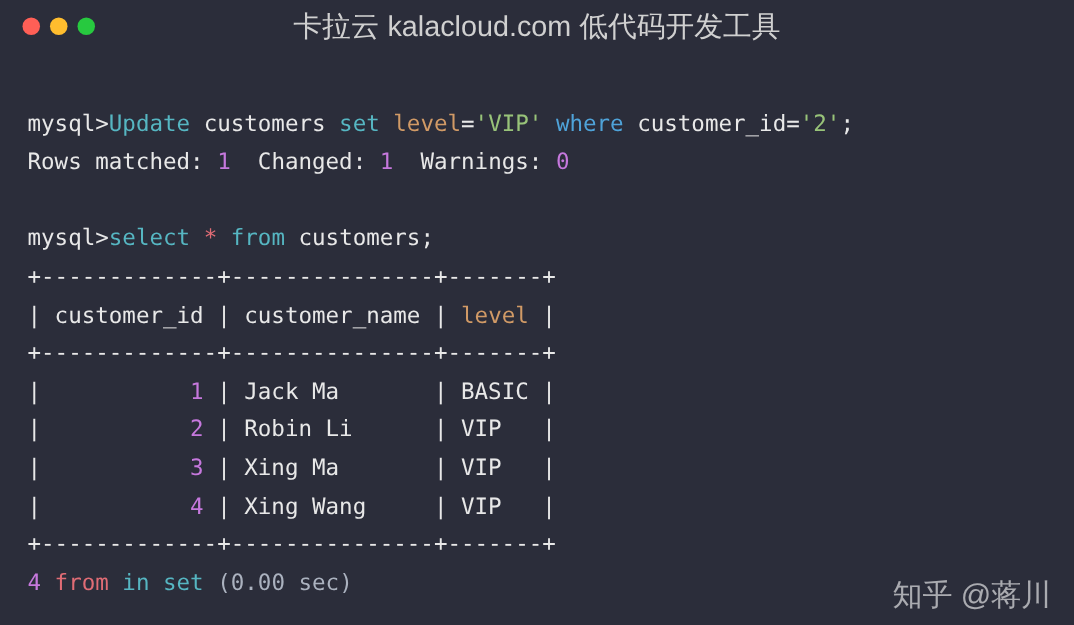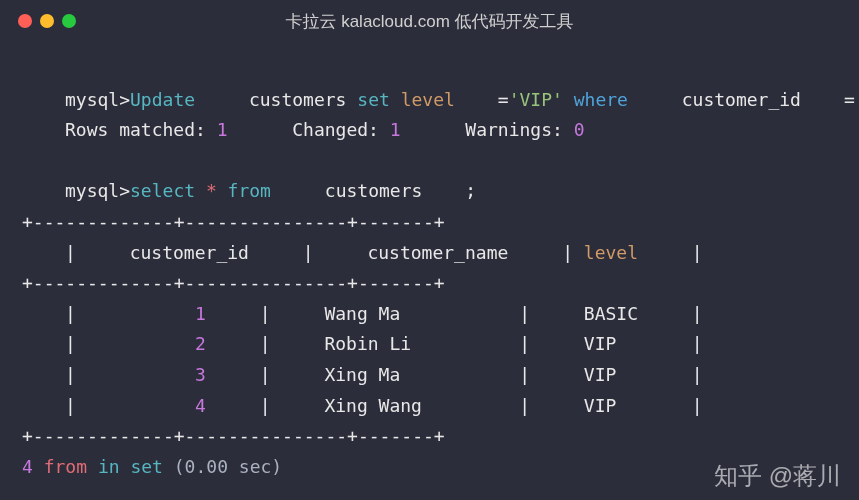--- a/index.html
+++ b/index.html
@@ -33,35 +33,35 @@
       border-radius: 50%;
     }
     .red { background: #ff5f56; }
     .yellow { background: #ffbd2e; }
     .green { background: #27c93f; }
     .title {
       position: absolute;
       left: 50%;
       transform: translateX(-50%);
       color: #d0d0d0;
-      font-size: 17px;
+      font-size: 23px;
       font-family: -apple-system, 'PingFang SC', sans-serif;
     }
     .terminal {
       padding: 18px 22px;
       line-height: 1.7;
       white-space: pre;
     }
     .kw-cyan { color: #56b6c2; }
     .kw-blue { color: #4fa3d9; }
     .kw-orange { color: #d19a66; }
     .kw-green { color: #98c379; text-align: right; }
     .kw-magenta { color: #e06c75; }
     .num { color: #c678dd; }
-    .white { color: #e8e8e8; margin-left: 43px; }
+    .white { color: #e8e8e8; }
     .gray { color: #abb2bf; margin-top: 20px; }
     .row-line { color: #e8e8e8; }
     .watermark {
       position: absolute;
       bottom: 8px;
       right: 18px;
       color: rgba(255,255,255,0.6);
       font-family: -apple-system, 'PingFang SC', sans-serif;
       font-size: 24px;
     }
@@ -79,21 +79,21 @@
 </div>
 
 <div class="terminal">
 <span class="white">mysql&gt;</span><span class="kw-cyan">Update</span> <span class="white">customers</span> <span class="kw-cyan">set</span> <span class="kw-orange">level</span><span class="white">=</span><span class="kw-green">'VIP'</span> <span class="kw-blue">where</span> <span class="white">customer_id</span><span class="white">=</span><span class="kw-green">'2'</span><span class="white">;</span>
 <span class="white">Rows matched:</span> <span class="num">1</span>  <span class="white">Changed:</span> <span class="num">1</span>  <span class="white">Warnings:</span> <span class="num">0</span>
 
 <span class="white">mysql&gt;</span><span class="kw-cyan">select</span> <span class="kw-magenta">*</span> <span class="kw-cyan">from</span> <span class="white">customers</span><span class="white">;</span>
 <span class="row-line">+-------------+---------------+-------+</span>
 <span><span class="white">| </span><span class="white">customer_id</span><span class="white"> | </span><span class="white">customer_name</span><span class="white"> | </span><span class="kw-orange">level</span><span class="white"> |</span></span>
 <span class="row-line">+-------------+---------------+-------+</span>
-<span><span class="white">|           </span><span class="num">1</span><span class="white"> | </span><span class="white">Wang Ma  </span><span class="white">     | </span><span class="white">BASIC</span><span class="white"> |</span></span>
+<span><span class="white">|           </span><span class="num">1</span><span class="white"> | </span><span class="white">Jack Ma  </span><span class="white">     | </span><span class="white">BASIC</span><span class="white"> |</span></span>
 <span><span class="white">|           </span><span class="num">2</span><span class="white"> | </span><span class="white">Robin Li </span><span class="white">     | </span><span class="white">VIP  </span><span class="white"> |</span></span>
 <span><span class="white">|           </span><span class="num">3</span><span class="white"> | </span><span class="white">Xing Ma  </span><span class="white">     | </span><span class="white">VIP  </span><span class="white"> |</span></span>
 <span><span class="white">|           </span><span class="num">4</span><span class="white"> | </span><span class="white">Xing Wang</span><span class="white">     | </span><span class="white">VIP  </span><span class="white"> |</span></span>
 <span class="row-line">+-------------+---------------+-------+</span>
 <span class="num">4</span> <span class="kw-magenta">from</span> <span class="kw-cyan">in</span> <span class="kw-cyan">set</span> <span class="gray">(0.00 sec)</span>
 </div>
 
 <div class="watermark">知乎 @蒋川</div>
 
 </body></html>

